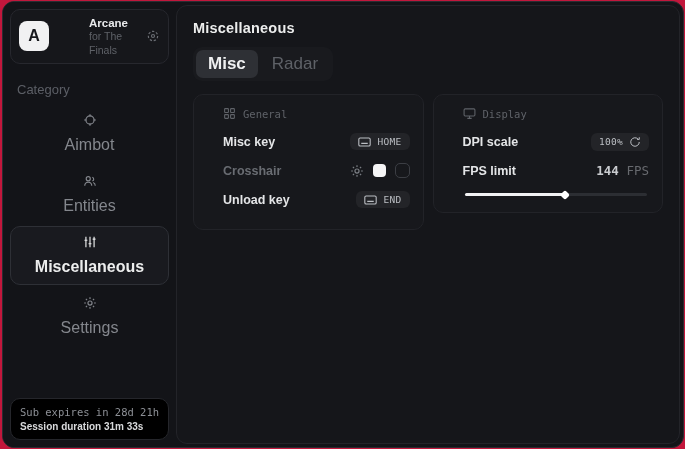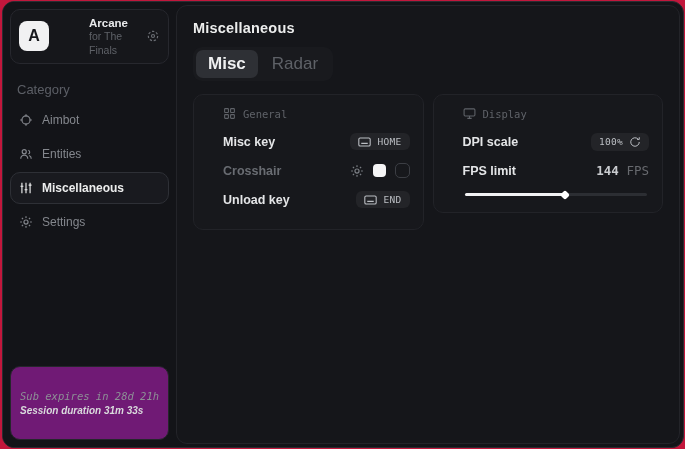--- a/index.html
+++ b/index.html
@@ -41,40 +41,40 @@
   .profile-text { flex:1; line-height:1.25;margin-left:32px; }
   .profile-name { color:#e9eaec; font-size:11.5px; font-weight:bold; }
   .profile-sub { color:#5e6167; font-size:10.5px; }
   .profile-action { color:#6a6d73; display:flex; }
   .category-label {
     color:#5c5f66; font-size:13px;
     margin:14px 14px 6px 14px;
   }
   .nav { display:flex; flex-direction:column; padding:0 7px; }
   .nav-item {
-    display:flex; align-items:flex-start; gap:9px;
+    display:flex; align-items:center; gap:9px;
     padding:8px 8px; margin:1px 0;
-    color:#84878d; font-size:12px;
+    color:#84878d; font-size:16px;
     border:1px solid transparent; border-radius:10px;
     cursor:pointer;
+    flex-direction:column;
   }
   .nav-item.active {
     color:#eceded; font-weight:bold;
     background:#191a1f;
     border:1px solid #2e3036;
   }
   .nav-item .ni { display:flex; }
   .sidebar-spacer { flex:1; }
   .sub-box {
     margin:7px;
     border:1px solid #25262b;
-    background:#701a75;
+    background:#000000;
     border-radius:10px;
-    padding:23px 9px;
-    font-style:italic;
+    padding:7px 9px;
   }
   .sub-line1 {
     font-family:"DejaVu Sans Mono", monospace;
     color:#8d9096; font-size:10.5px; margin-bottom:3px;
     white-space:nowrap;
   }
   .sub-line2 { color:#d9dadc; font-size:10px; font-weight:bold; }
   
   .main {
     flex:1;

